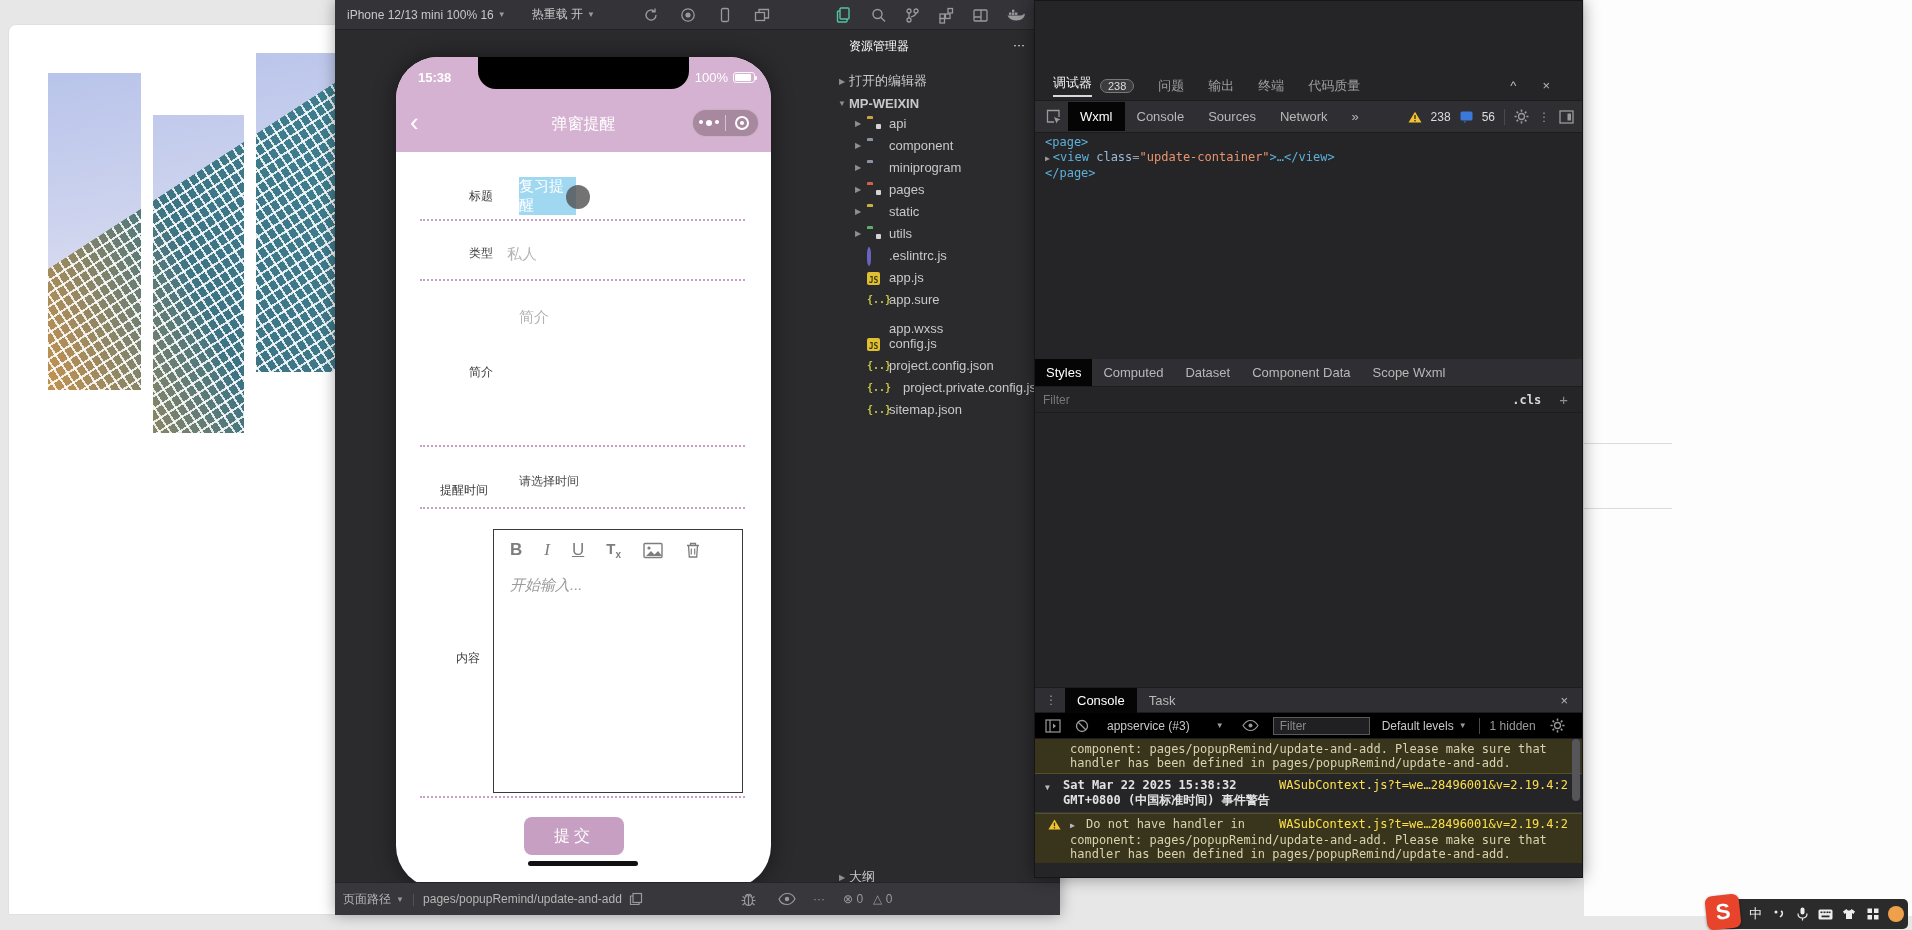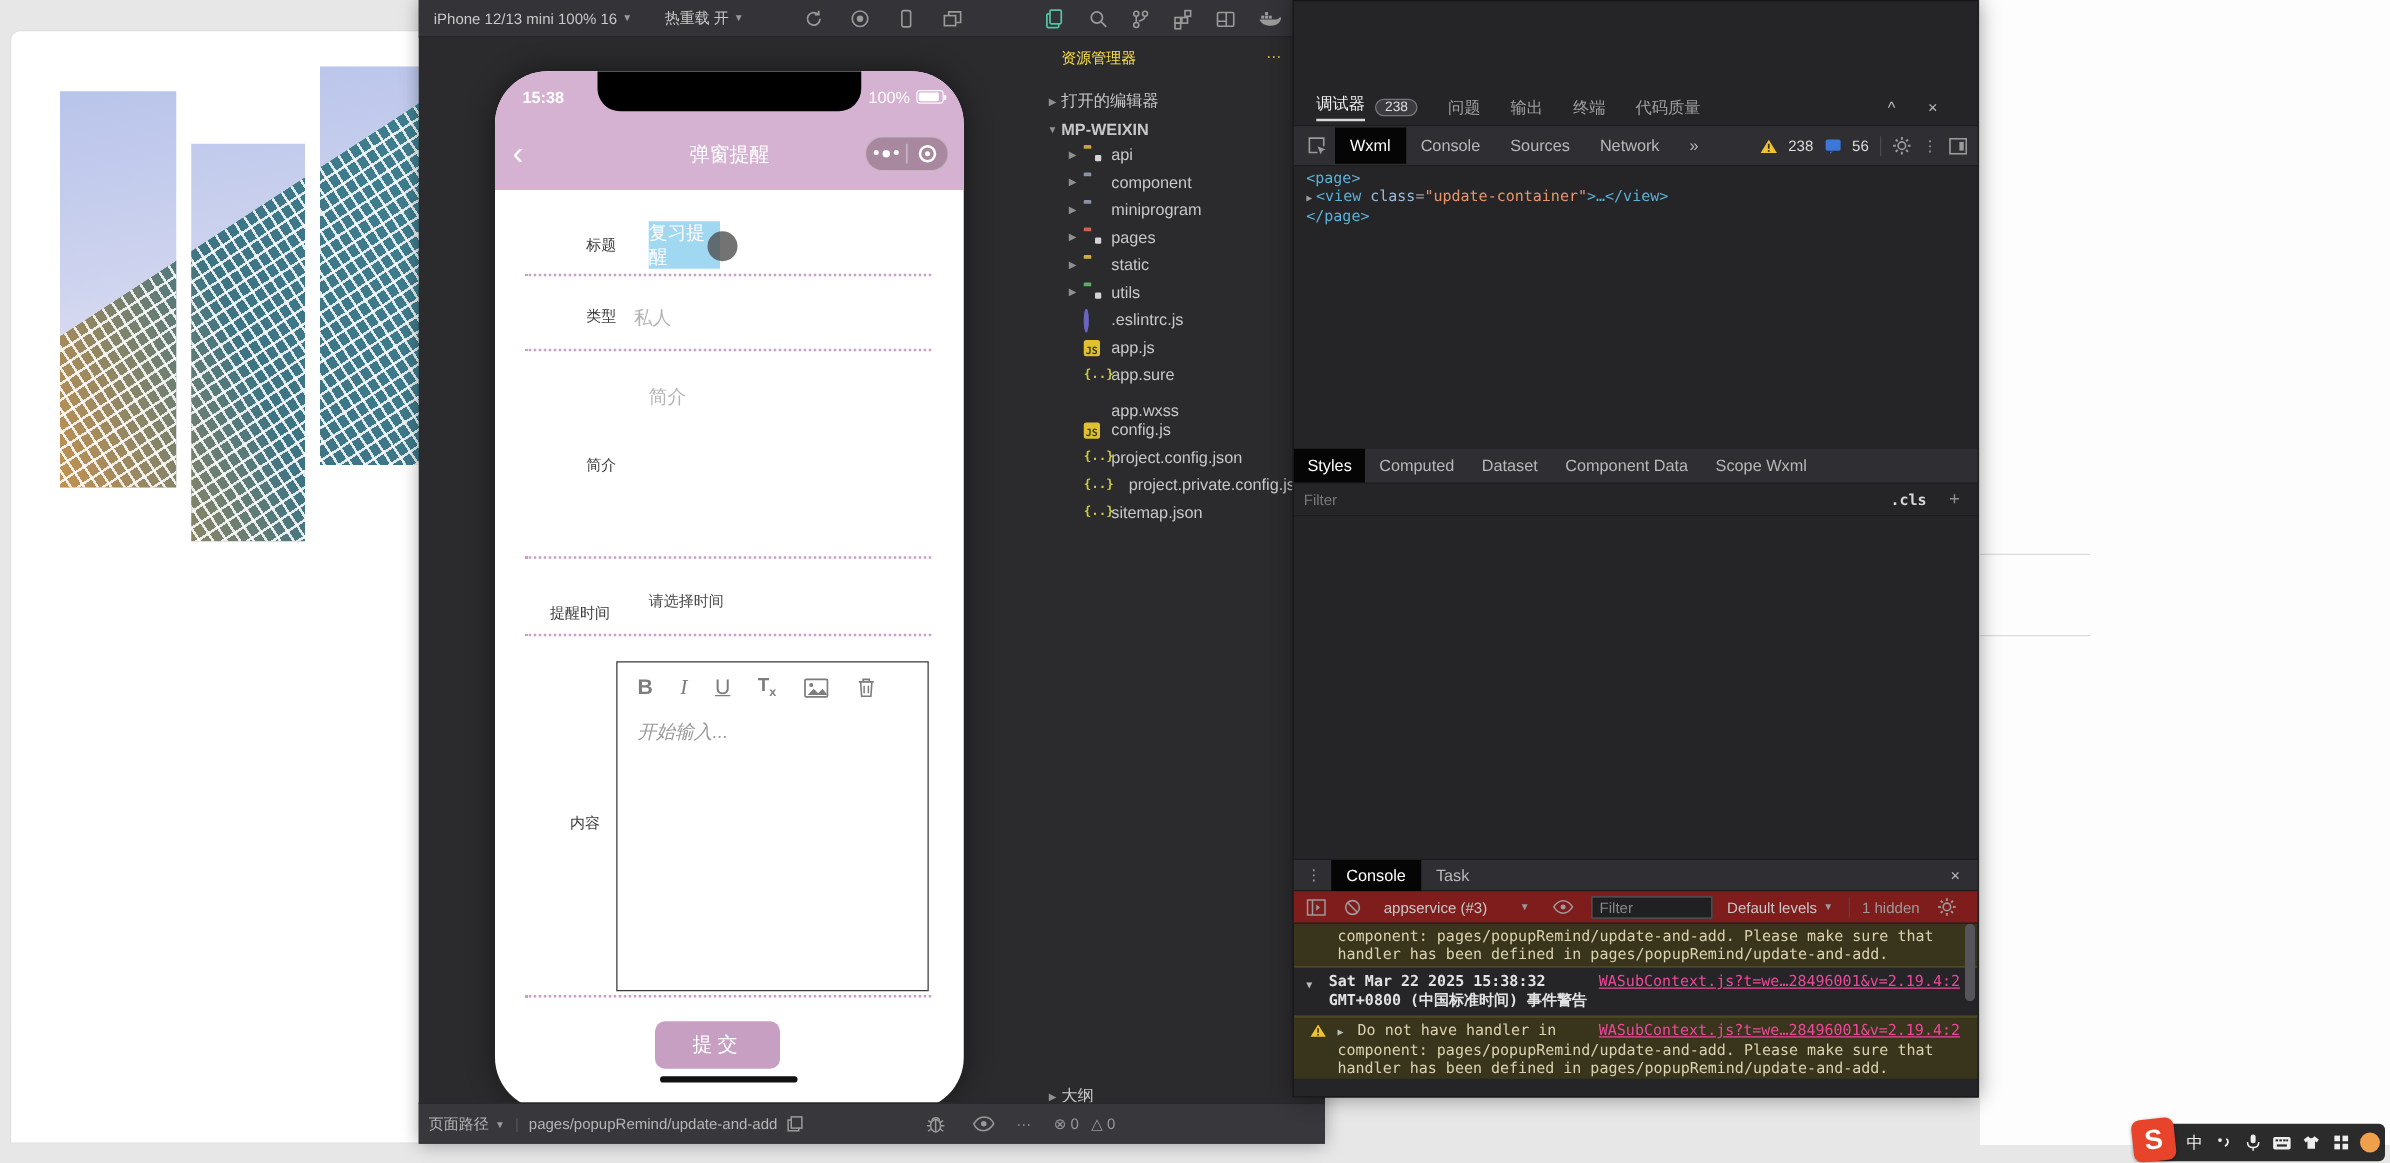--- a/index.html
+++ b/index.html
@@ -28,21 +28,21 @@
     color:#c9c9c9; font-size:12px; }
   .tb-item { display:flex; align-items:center; gap:4px; margin-left:12px; white-space:nowrap; }
   .caret { font-size:8px; color:#9a9a9a; }
   .tb-icons { display:flex; align-items:center; gap:21px; margin-left:48px; }
   .tb-right { position:absolute; left:500px; top:0; height:30px; display:flex; align-items:center; gap:17px; }
   .icon-svg { display:inline-flex; }
 
   
   .explorer { position:absolute; left:500px; top:30px; width:200px; height:850px; color:#c8c8c8; }
   .exp-head { position:absolute; top:8px; left:14px; right:10px; display:flex; justify-content:space-between;
-    font-size:12px; color:#fde047; }
+    font-size:12px; color:#ffffff; }
   .trow { position:absolute; left:0; width:100%; height:22px; display:flex; align-items:center;
     font-size:13px; color:#c8c8c8; cursor:default; }
   .tw { width:14px; text-align:center; font-size:8px; color:#8f8f8f; flex:none; }
   .fico { width:15px; height:13px; margin:0 7px 0 2px; flex:none; position:relative; }
   .fold { width:14px; height:10px; border-radius:1px; margin-top:2px; }
   .fold::before { content:''; position:absolute; top:-1px; left:0; width:6px; height:3px;
     background:inherit; border-radius:1px 1px 0 0; }
   .f-api{background:#c9a23f;} .f-gray{background:#8a93a3;} .f-pages{background:#d0614f;}
   .f-static{background:#c9b03f;} .f-utils{background:#5fae68;}
   .dotb::after{content:'';position:absolute;right:1px;bottom:1px;width:5px;height:5px;background:rgba(255,255,255,.8);border-radius:1px;}
@@ -136,33 +136,33 @@
   .flt-input::placeholder { color:#787878; }
   .cls-btn { color:#d8d8d8; font:bold 12px "DejaVu Sans Mono",monospace; margin-right:18px; }
   .plus-btn { color:#8f8f8f; font-size:15px; margin-right:14px; }
 
   .console-head { position:absolute; top:686px; left:0; width:100%; height:26px; background:#2f2f33;
     border-top:1px solid #1c1c1e; border-bottom:1px solid #1c1c1e; display:flex; align-items:center; font-size:13px; }
   .kebab { color:#9a9a9a; letter-spacing:0; margin-left:10px; font-size:12px; }
   .ctab { padding:5px 12px; color:#b8b8b8; }
   .ctab.active { background:#050505; color:#fff; }
   .console-x { position:absolute; right:14px; color:#bbb; }
-  .console-toolbar { position:absolute; top:712px; left:0; width:100%; height:26px; background:#7f1d1d;
+  .console-toolbar { position:absolute; top:712px; left:0; width:100%; height:26px; background:#000000;
     border-bottom:1px solid #1c1c1e; display:flex; align-items:center; font-size:12px; color:#c8c8c8; }
   .cfilter { width:97px; height:18px; margin-left:14px; background:#202022; border:1px solid #5a5a5e;
     color:#ccc; font-size:12px; padding:0 6px; outline:none; }
   .cfilter::placeholder { color:#888; }
 
   .console-msgs { position:absolute; top:738px; left:0; width:100%; height:124px; overflow:hidden;
     font:12px "DejaVu Sans Mono",monospace; }
   .msg-warn { background:#39351d; border-bottom:1px solid #565026; color:#d9d2ae; padding:3px 14px 3px 35px;
     line-height:14px; position:relative; }
   .msg-log { color:#e2e2e2; border-bottom:1px solid #38383c; padding:4px 14px 4px 28px; line-height:15px;
     position:relative; font-weight:bold; }
-  .msg-link { float:right; color:#ec4899; text-decoration:underline; font-weight:normal; margin-left:10px; }
+  .msg-link { float:right; color:#fde047; font-weight:normal; margin-left:10px; }
   .m-caret { position:absolute; left:10px; top:6px; font-size:8px; color:#bbb; }
   .warn-ico { position:absolute; left:13px; top:5px; }
   .m-arrow { font-size:8px; color:#bbb; margin-right:4px; }
   .msg-scroll { position:absolute; right:2px; top:0; width:8px; height:62px; background:#55555a; border-radius:4px; }
 
   
   .right-bg { position:absolute; left:1584px; top:0; width:328px; height:916px; background:#fdfdfd; }
   .faint-line { position:absolute; left:0; width:88px; border-top:1px solid #dcdcdc; }
   .ime-bar { position:absolute; left:1712px; top:899px; width:196px; height:30px; background:#2b2b2b;
     border-radius:5px; display:flex; align-items:center; color:#eee; }

